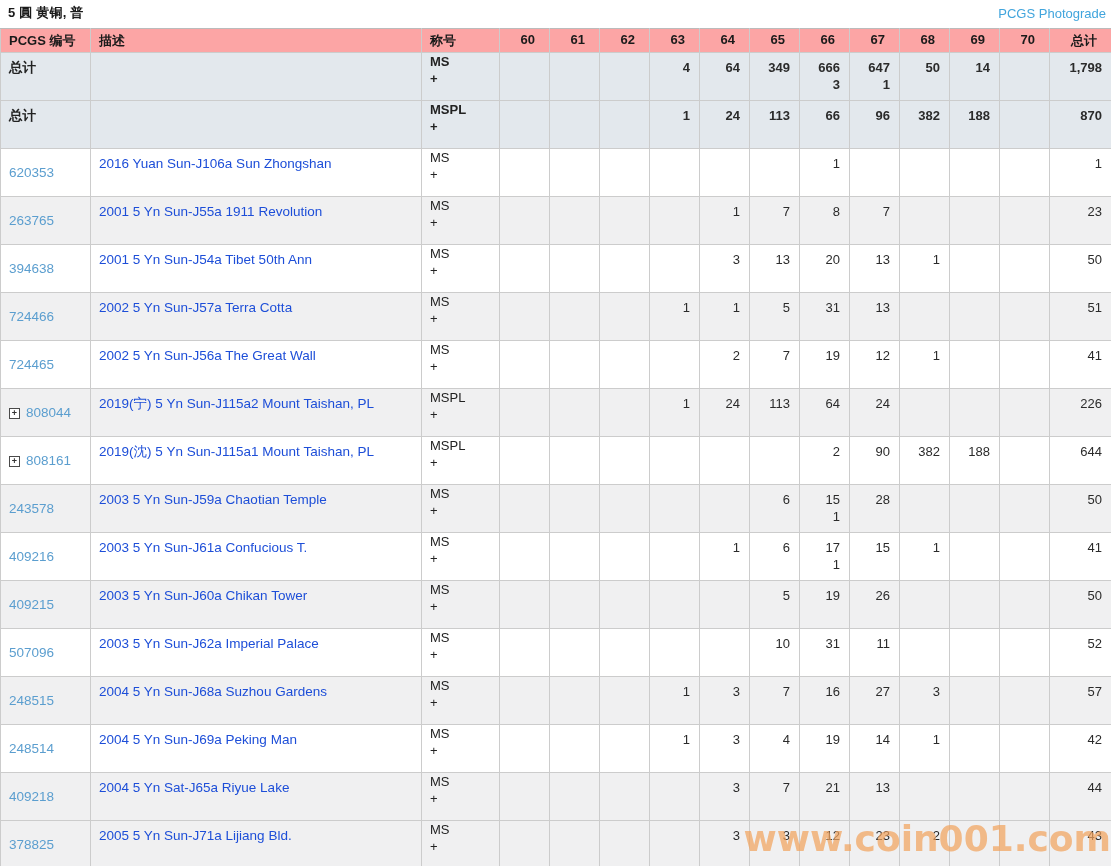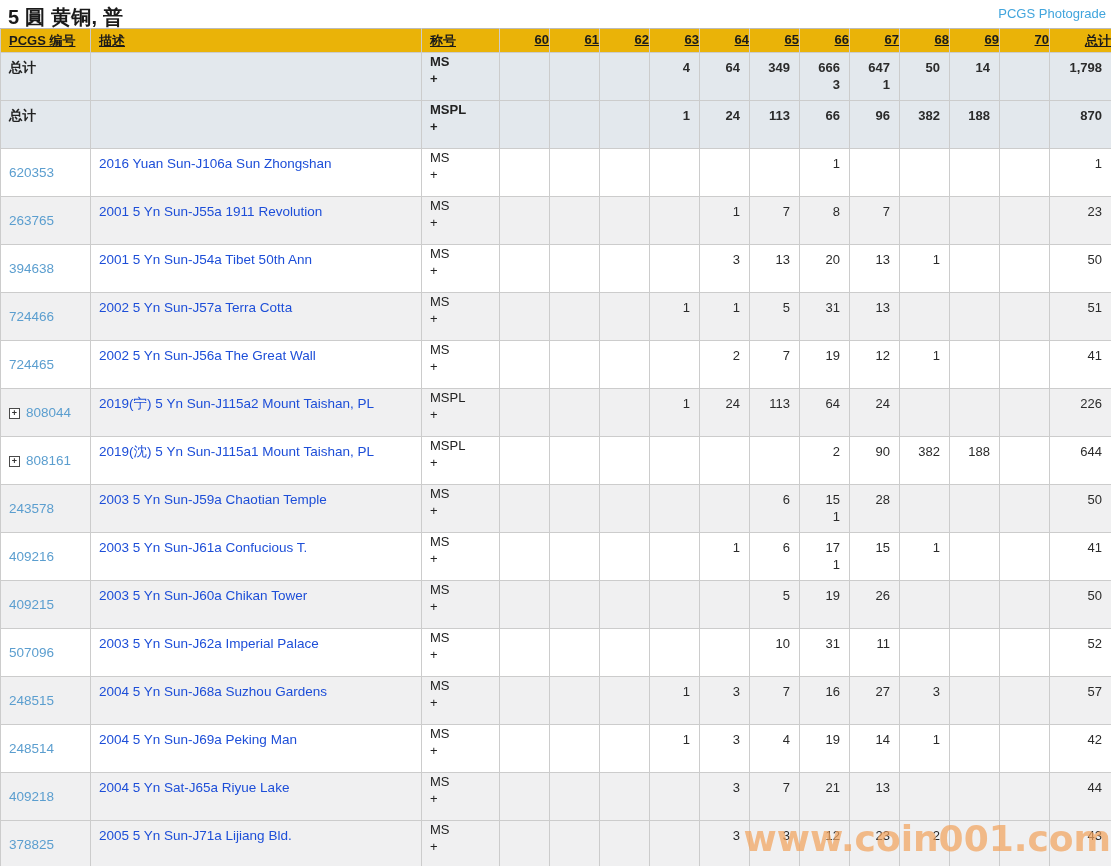--- a/index.html
+++ b/index.html
@@ -2,28 +2,28 @@
 <html><head>
 <meta charset="utf-8">
 <style>
   * { box-sizing: border-box; }
   html,body { margin:0; padding:0; background:#fff; }
   body { font-family: "Liberation Sans", "DejaVu Sans", sans-serif; color:#222; }
   #app { position:relative; width:1111px; height:866px; overflow:hidden; background:#fff; }
 
   
   .titlebar { position:relative; height:28px; }
-  .page-title { position:absolute; left:8px; top:4px; font-size:20px; font-weight:700; color:#1a1a1a; letter-spacing:0.2px; }
+  .page-title { position:absolute; left:8px; top:4px; font-size:13px; font-weight:700; color:#1a1a1a; letter-spacing:0.2px; }
   .photograde { position:absolute; right:5px; top:6px; font-size:13px; color:#41a5dd; text-decoration:none; cursor:pointer; }
 
   
   table { border-collapse:collapse; table-layout:fixed; width:1111px; }
   th, td { border:1px solid #ccc; vertical-align:top; overflow:hidden; }
-  thead th { height:22px; font-size:13px; font-weight:700; color:#1a1a1a; padding:3px 8px 2px 8px; text-align:left; background:#eab308; border-top:1px solid #bbb;text-decoration:underline; }
-  thead th.num-h { text-align:right; padding-right:0; }
+  thead th { height:22px; font-size:13px; font-weight:700; color:#1a1a1a; padding:3px 8px 2px 8px; text-align:left; background:#fca5a5; border-top:1px solid #bbb; }
+  thead th.num-h { text-align:right; padding-right:14px; }
 
   col.c-id    { width:90px; }
   col.c-desc  { width:331px; }
   col.c-desig { width:78px; }
   col.c-grade { width:50px; }
   col.c-total { width:62px; }
 
   td { font-size:13px; line-height:17px; }
   tr.data-row td { height:45px; }
   tr.summary td { height:48px; background:#e3e8ed; font-weight:700; }

